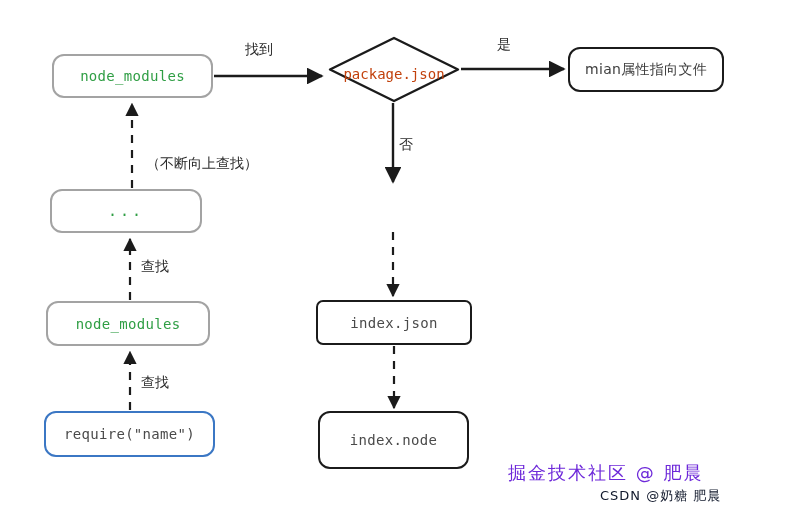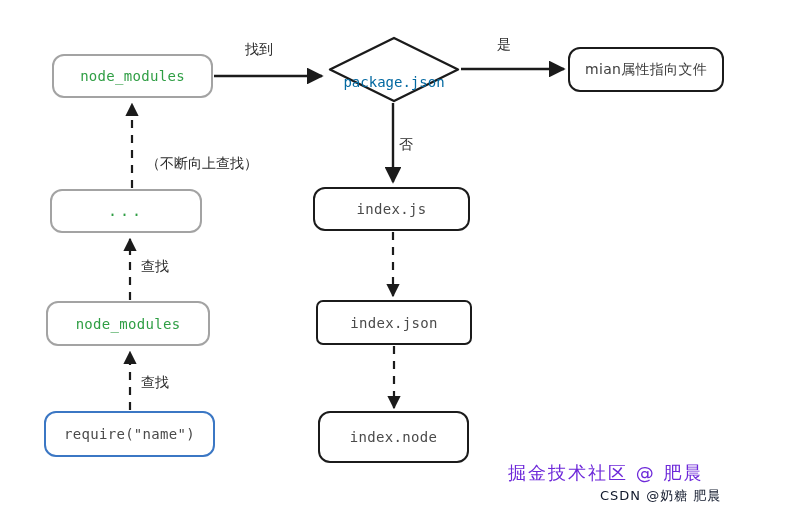--- a/index.html
+++ b/index.html
@@ -67,29 +67,29 @@
     position: absolute;
   }
   .diamond-wrap svg {
     position: absolute;
     left: 0;
     top: 0;
   }
   .diamond-label {
     position: absolute;
     left: 0;
-    top: 12px;
+    top: 4px;
     width: 100%;
     height: 100%;
     display: flex;
     align-items: center;
     justify-content: center;
     font-family: "DejaVu Sans Mono", "Liberation Mono", monospace;
     font-size: 14px;
-    color: #0369a1;
+    color: #c2410c;
     white-space: nowrap;
   }
 
   
   .edge-label {
     position: absolute;
     font-family: Liberation Serif, serif;
     font-size: 14px;
     color: #2b2b2b;
     white-space: nowrap;
@@ -166,25 +166,24 @@
 
   <div class="diamond-wrap" style="left:327px; top:36px; width:134px; height:67px;">
     <svg width="134" height="67" viewBox="0 0 134 67" xmlns="http://www.w3.org/2000/svg">
       <path d="M 67 2 L 131 33.5 L 67 65 L 3 33.5 Z" fill="#ffffff" stroke="#1b1b1b" stroke-width="2.4" stroke-linejoin="round"></path>
     </svg>
     <div class="diamond-label">package.json</div>
   </div>
 
   <div class="node dark cjk" style="left:568px; top:47px; width:156px; height:45px;">mian属性指向文件</div>
 
-  <div class="node dark" style="left:313px; top:187px; width:157px; height:44px;">index.js</div>
 
   <div class="node dark" style="left:316px; top:300px; width:156px; height:45px;border-radius:7px;">index.json</div>
 
-  <div class="node dark" style="left:318px; top:411px; width:151px; height:52px;">index.node</div>
+  <div class="node dark" style="left:318px; top:411px; width:151px; height:58px;">index.node</div>
 
   <div class="edge-label" style="left:245px; top:41px;">找到</div>
 
   <div class="edge-label" style="left:497px; top:36px;">是</div>
 
   <div class="edge-label" style="left:399px; top:136px;">否</div>
 
   <div class="edge-label" style="left:146px; top:155px;">（不断向上查找）</div>
 
   <div class="edge-label" style="left:141px; top:258px;">查找</div>

